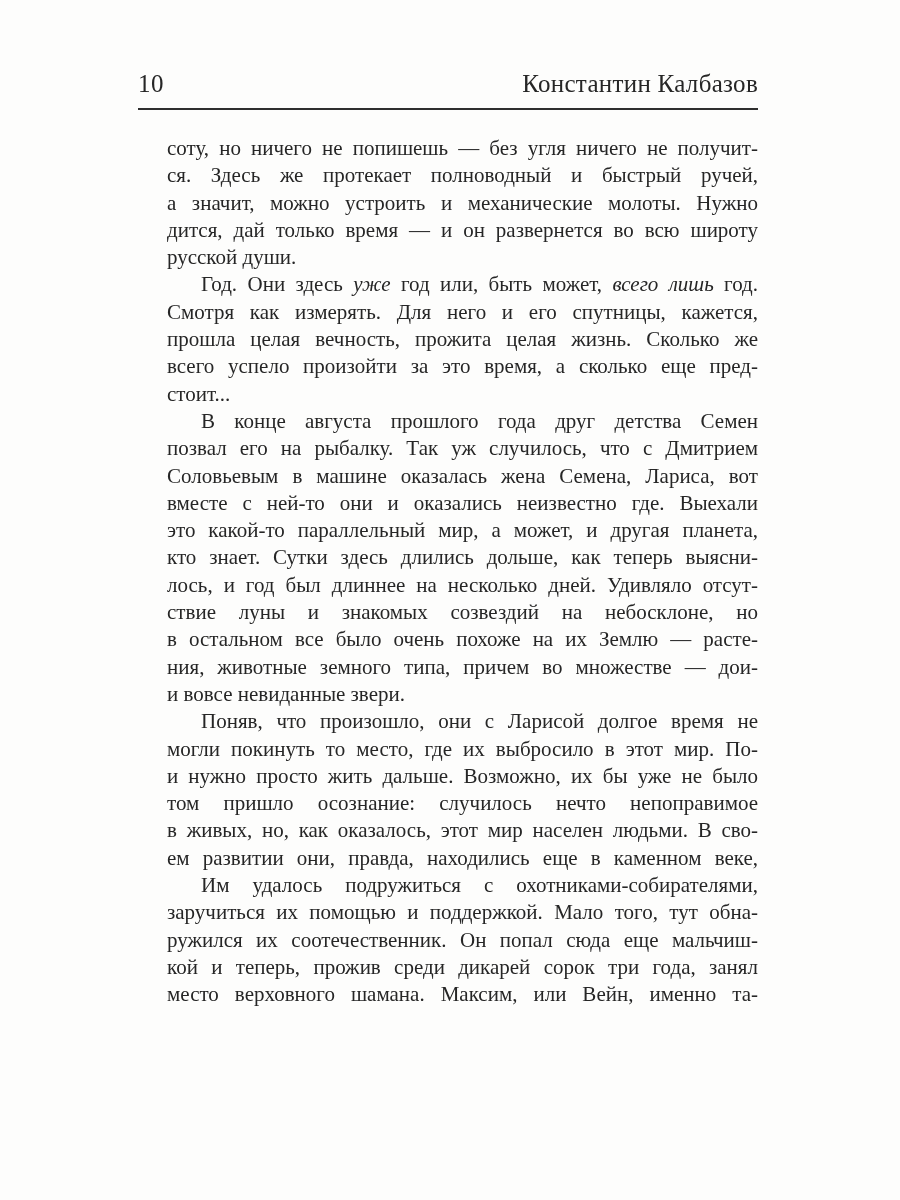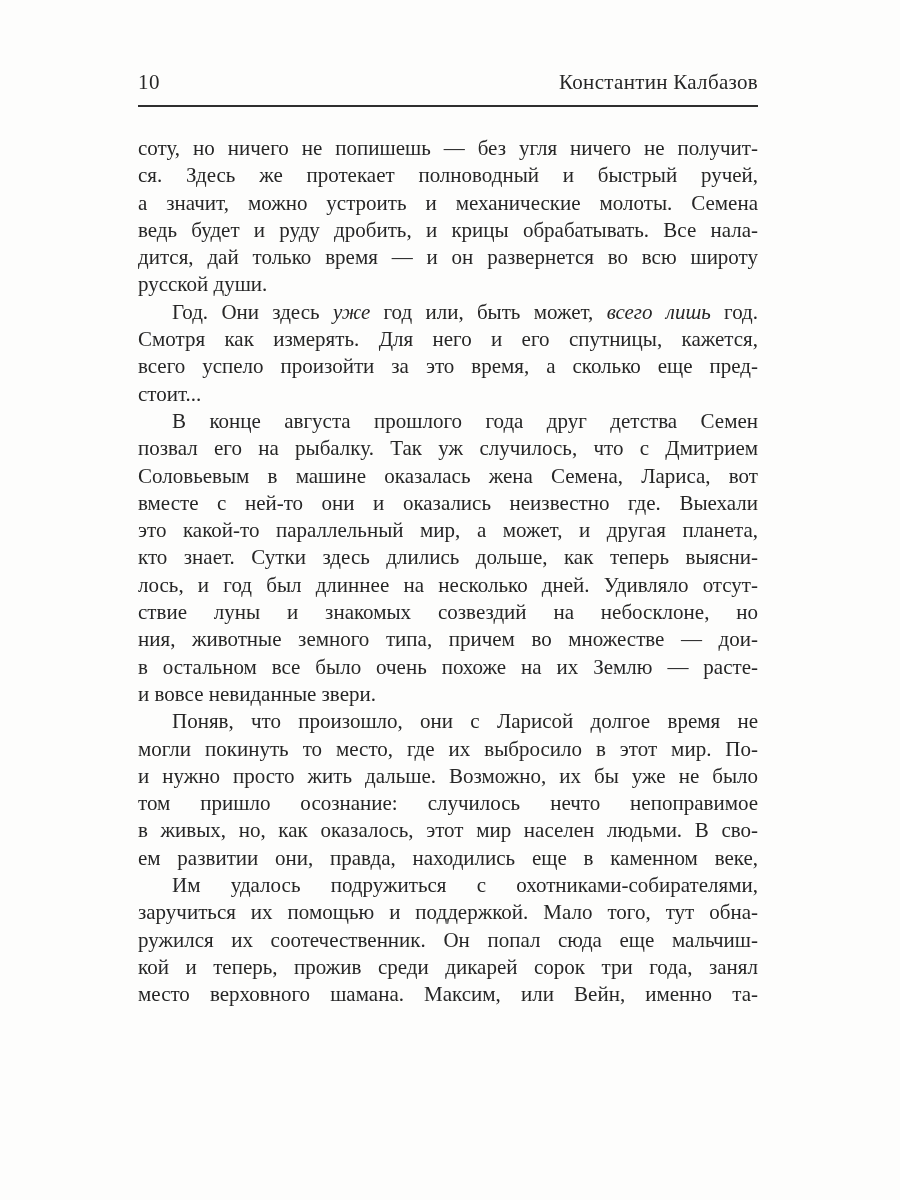--- a/index.html
+++ b/index.html
@@ -17,38 +17,39 @@
     color: #262626;
   }
   .header {
     position: absolute;
     top: 70px;
     left: 138px;
     width: 620px;
     display: flex;
     justify-content: space-between;
     align-items: baseline;
-    font-size: 21px;
+    font-size: 25px;
     padding-bottom: 10px;
     border-bottom: 2px solid #2e2e2e;
   }
   .header .page-num { letter-spacing: 0.5px; }
   .header .author { letter-spacing: 0.3px; }
   .text-block {
     position: absolute;
     top: 135px;
     left: 138px;
     width: 620px;
     font-size: 21px;
     line-height: 27.3px;
   }
   .para { margin: 0; }
   .line {
     text-align: left;
     min-height: 27.3px;
+    margin-left: 29px;
   }
   .line.just {
     text-align: justify;
     text-align-last: justify;
   }
   .para.indent .line.first {
     padding-left: 34px;
   }
   em { }
 </style>
@@ -57,42 +58,42 @@
 
 <div class="page">
   <div class="header">
     <span class="page-num">10</span>
     <span class="author">Константин Калбазов</span>
   </div>
   <div class="text-block">
       <div class="para">
         <div class="line just first"><span>соту, но ничего не попишешь — без угля ничего не получит-</span></div>
         <div class="line just"><span>ся. Здесь же протекает полноводный и быстрый ручей,</span></div>
-        <div class="line just"><span>а значит, можно устроить и механические молоты. Семена</span></div>
-        <div class="line just"><span>ведь будет и руду дробить, и крицы обрабатывать. Все нала-</span></div>
+        <div class="line just"><span>а значит, можно устроить и механические молоты. Нужно</span></div>
         <div class="line just"><span>дится, дай только время — и он развернется во всю широту</span></div>
         <div class="line"><span>русской души.</span></div>
       </div>
       <div class="para indent">
         <div class="line just first"><span>Год. Они здесь </span><em>уже</em><span> год или, быть может, </span><em>всего лишь</em><span> год.</span></div>
         <div class="line just"><span>Смотря как измерять. Для него и его спутницы, кажется,</span></div>
+        <div class="line just"><span>прошла целая вечность, прожита целая жизнь. Сколько же</span></div>
         <div class="line just"><span>всего успело произойти за это время, а сколько еще пред-</span></div>
         <div class="line"><span>стоит...</span></div>
       </div>
       <div class="para indent">
         <div class="line just first"><span>В конце августа прошлого года друг детства Семен</span></div>
         <div class="line just"><span>позвал его на рыбалку. Так уж случилось, что с Дмитрием</span></div>
         <div class="line just"><span>Соловьевым в машине оказалась жена Семена, Лариса, вот</span></div>
         <div class="line just"><span>вместе с ней-то они и оказались неизвестно где. Выехали</span></div>
         <div class="line just"><span>это какой-то параллельный мир, а может, и другая планета,</span></div>
         <div class="line just"><span>кто знает. Сутки здесь длились дольше, как теперь выясни-</span></div>
         <div class="line just"><span>лось, и год был длиннее на несколько дней. Удивляло отсут-</span></div>
         <div class="line just"><span>ствие луны и знакомых созвездий на небосклоне, но</span></div>
+        <div class="line just"><span>в остальном все было очень похоже на их Землю — расте-</span></div>
         <div class="line just"><span>ния, животные земного типа, причем во множестве — дои-</span></div>
-        <div class="line just"><span>в остальном все было очень похоже на их Землю — расте-</span></div>
         <div class="line"><span>и вовсе невиданные звери.</span></div>
       </div>
       <div class="para indent">
         <div class="line just first"><span>Поняв, что произошло, они с Ларисой долгое время не</span></div>
         <div class="line just"><span>могли покинуть то место, где их выбросило в этот мир. По-</span></div>
         <div class="line just"><span>и нужно просто жить дальше. Возможно, их бы уже не было</span></div>
         <div class="line just"><span>том пришло осознание: случилось нечто непоправимое</span></div>
         <div class="line just"><span>в живых, но, как оказалось, этот мир населен людьми. В сво-</span></div>
         <div class="line just"><span>ем развитии они, правда, находились еще в каменном веке,</span></div>
       </div>

